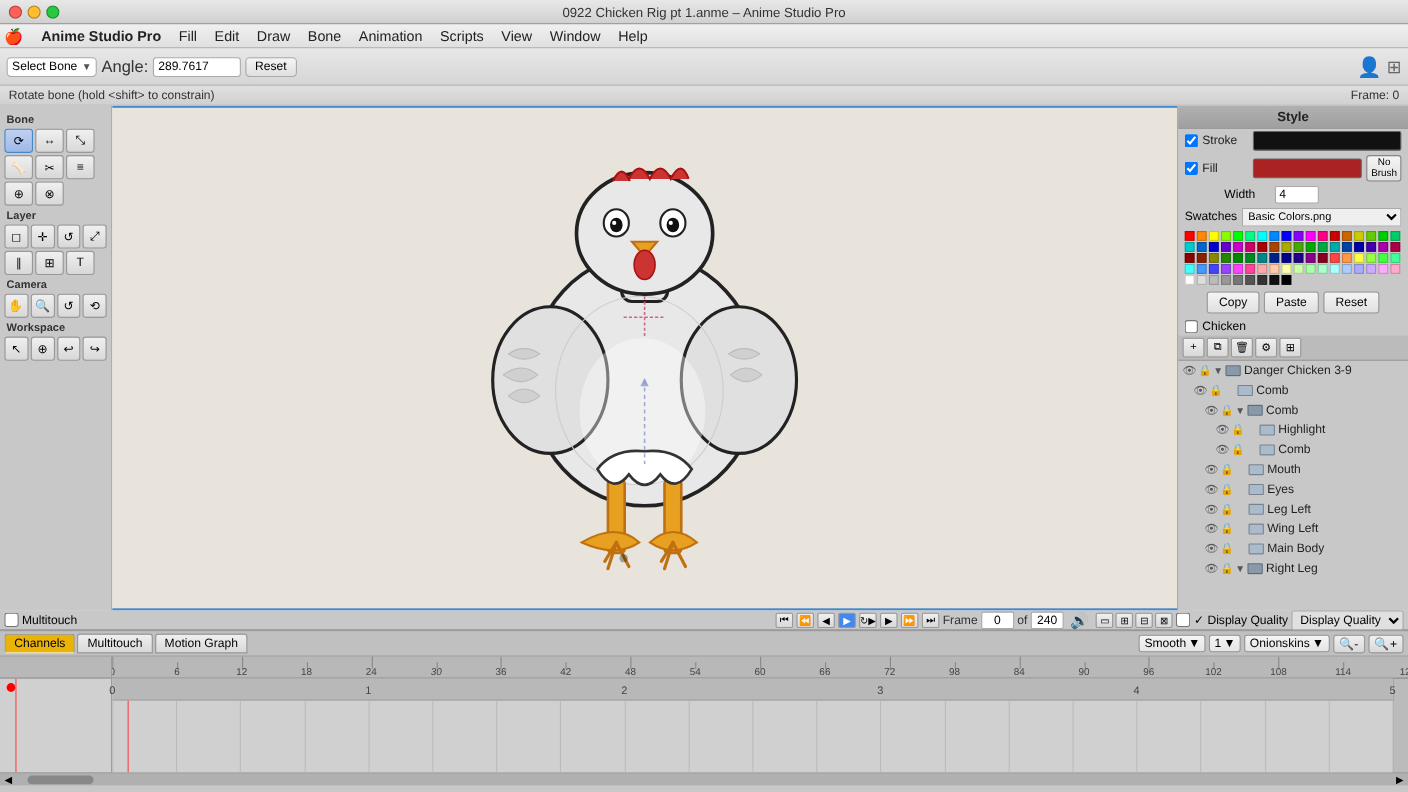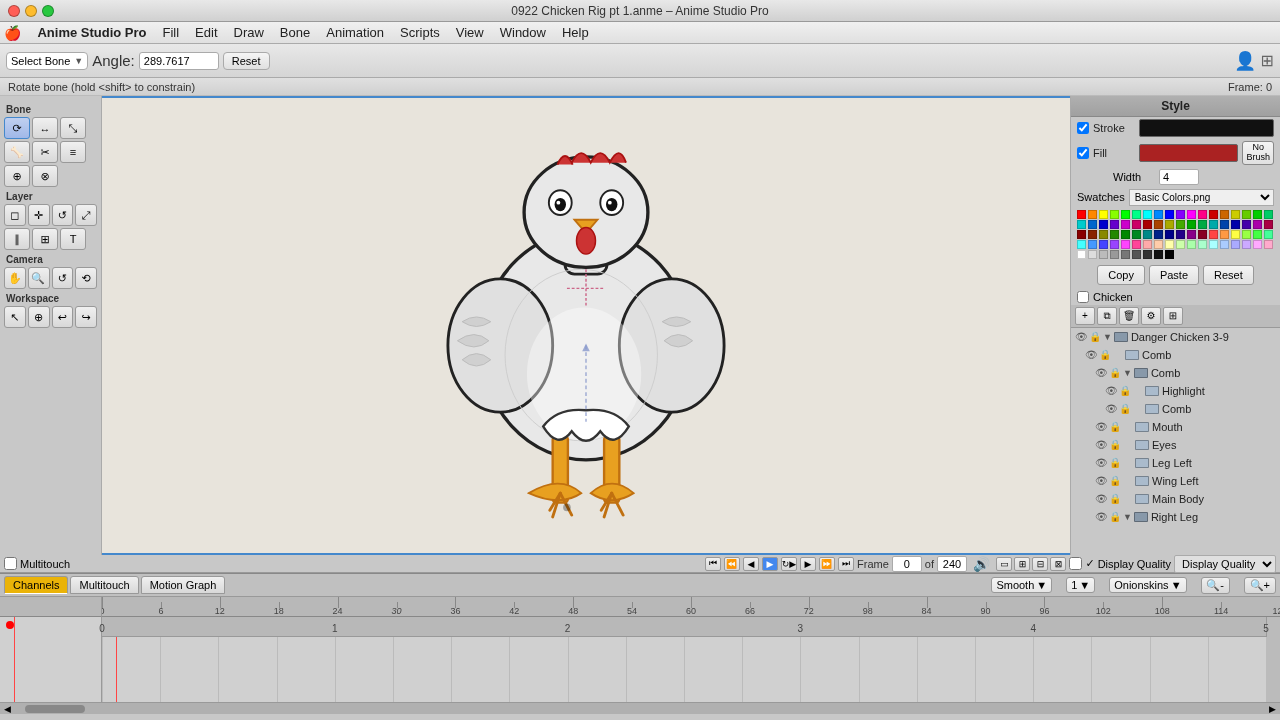--- a/index.html
+++ b/index.html
@@ -258,21 +258,21 @@
       font-size: 11px;
       background: linear-gradient(to bottom, #f0f0f0, #d8d8d8);
       border: 1px solid #999;
       border-radius: 3px 3px 0 0;
       cursor: pointer;
     }
     .timeline-tab.active { background: #eab308; border-bottom-color: white; }
     .timeline-controls {
       display: flex;
       align-items: center;
-      gap: 14px;
+      gap: 3px;
       margin-left: auto;
       padding-left: 32px;
     }
     .t-ctrl-btn {
       background: linear-gradient(to bottom, #f0f0f0, #d8d8d8);
       border: 1px solid #999;
       border-radius: 3px;
       padding: 1px 5px;
       font-size: 11px;
       cursor: pointer;

